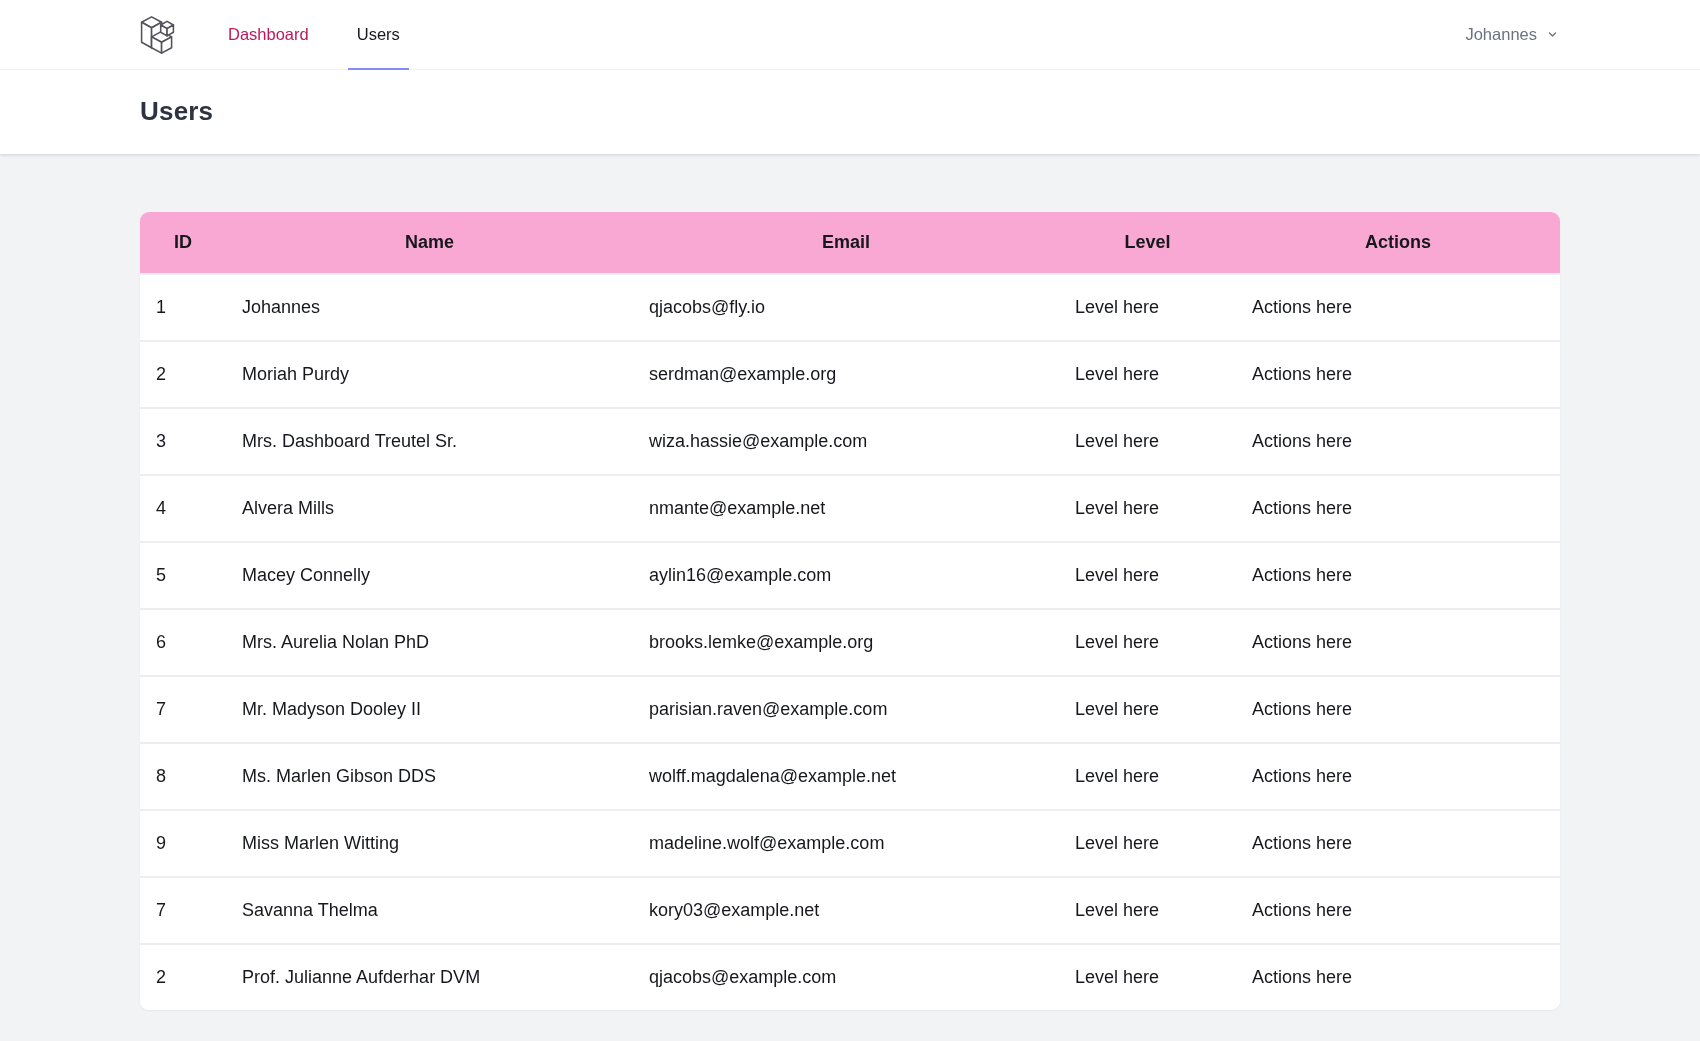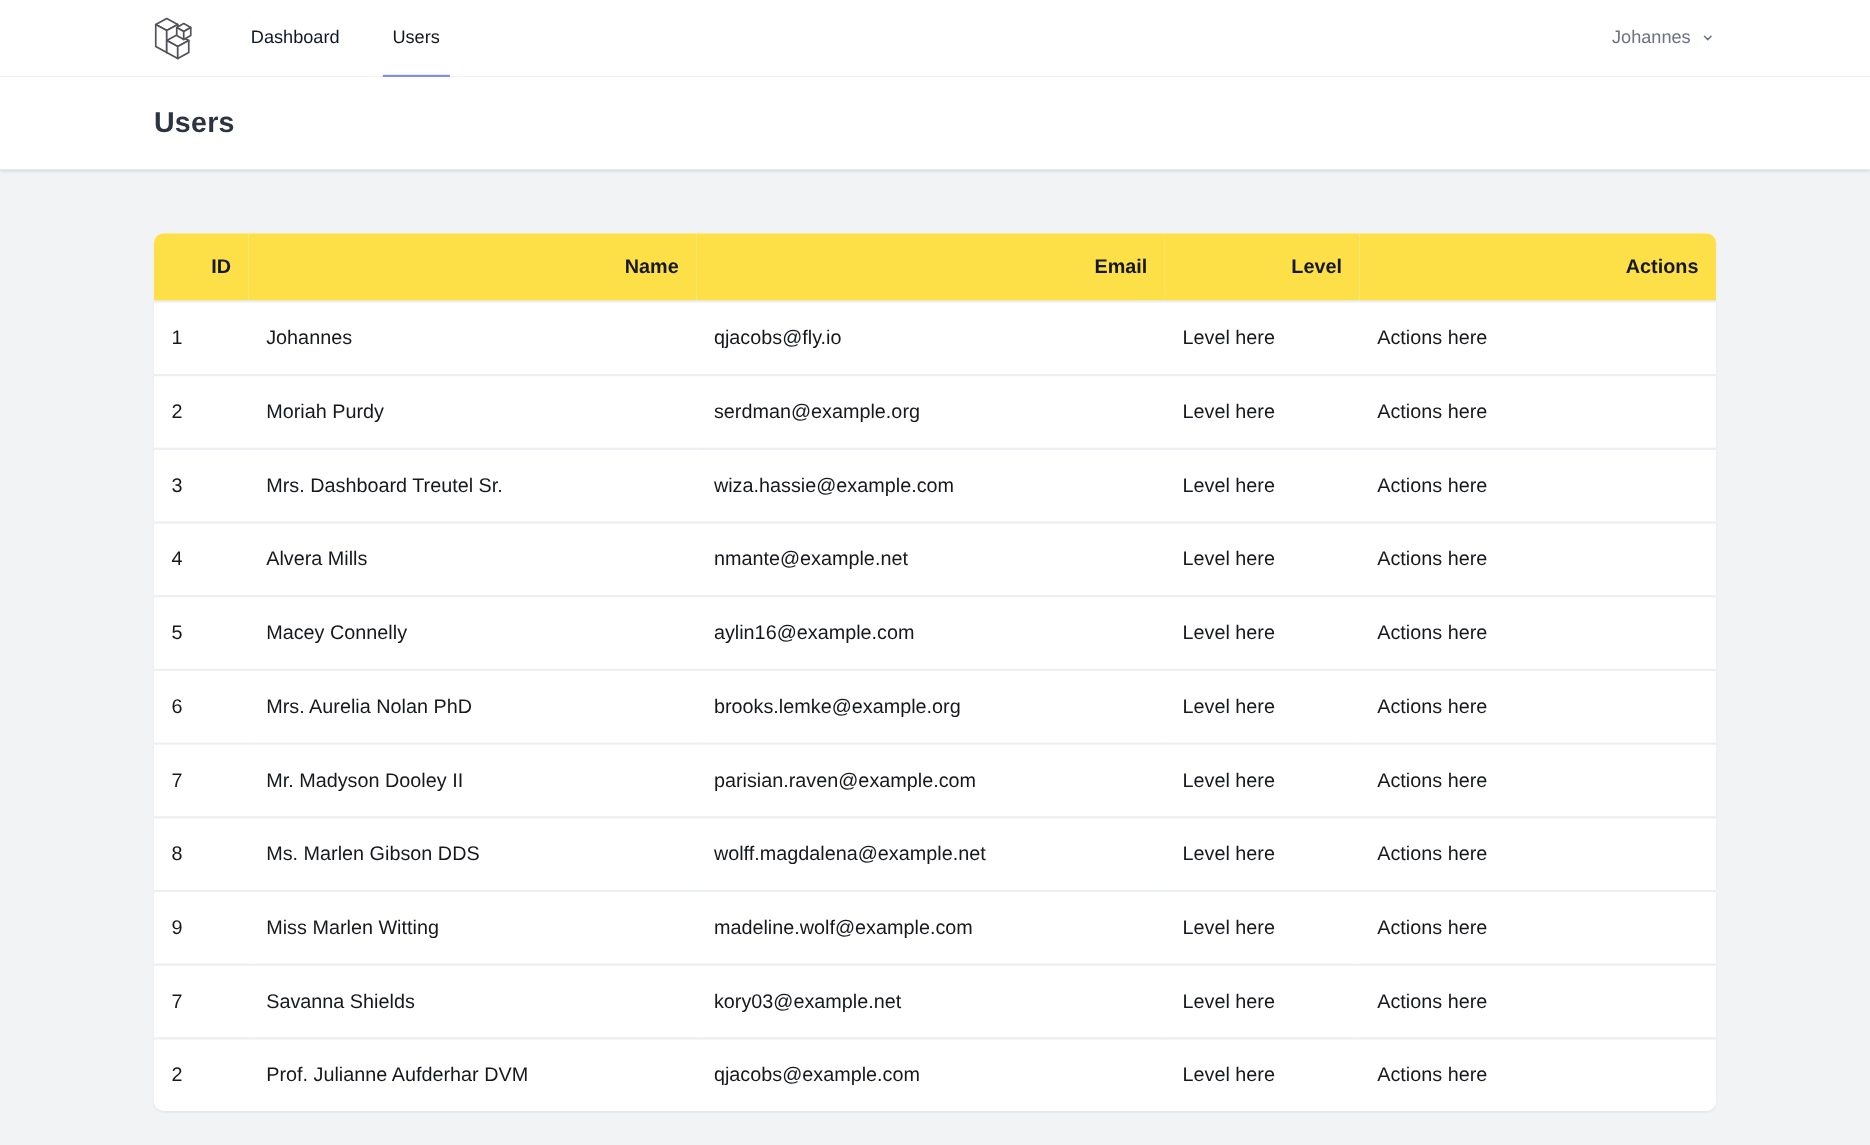--- a/index.html
+++ b/index.html
@@ -15,21 +15,21 @@
 
   
   nav.top-nav { background: #ffffff; border-bottom: 1px solid #f1f2f4; }
   .nav-inner { height: 69px; display: flex; align-items: center; }
   .logo-link { display: inline-flex; align-items: center; margin-right: 44px; text-decoration: none; }
   .nav-links { display: flex; gap: 30px; align-self: stretch; }
   .nav-link {
     display: inline-flex; align-items: center;
     padding: 0 9px; margin-bottom: -1px;
     font-size: 16.5px; font-weight: 500;
-    color: #0f172a; text-decoration: none;
+    color: #be185d; text-decoration: none;
     border-bottom: 2px solid transparent;
   }
   .nav-link.active { color: #16181d; border-bottom-color: #818cf8; }
   .nav-spacer { flex: 1; }
   .user-menu {
     display: inline-flex; align-items: center; gap: 8px;
     background: none; border: none; padding: 0;
     font-family: inherit; font-size: 16.5px; color: #6b7280;
     cursor: pointer;
   }
@@ -51,22 +51,22 @@
   main { position: relative; z-index: 1; }
   main .container { padding-top: 58px; padding-bottom: 40px; }
   .card {
     background: #ffffff;
     border-radius: 9px;
     box-shadow: 0 1px 2px rgba(0,0,0,0.05);
     overflow: hidden;
   }
   table.users-table { width: 100%; border-collapse: collapse; table-layout: fixed; }
   table.users-table thead th {
-    background: #fde047;
-    text-align: right;
+    background: #f9a8d4;
+    text-align: center;
     font-size: 18px; font-weight: 700; color: #16181d;
     padding: 20px 16px;
   }
   table.users-table thead th:nth-child(1) { width: 86px; }
   table.users-table thead th:nth-child(2) { width: 407px; }
   table.users-table thead th:nth-child(3) { width: 426px; }
   table.users-table thead th:nth-child(4) { width: 177px; }
   table.users-table thead th:nth-child(5) { width: auto; }
   table.users-table tbody td {
     padding: 22px 16px;
@@ -202,21 +202,21 @@
             <tr>
               <td>9</td>
               <td>Miss Marlen Witting</td>
               <td>madeline.wolf@example.com</td>
               <td>Level here</td>
               <td>Actions here</td>
             </tr>
 
             <tr>
               <td>7</td>
-              <td>Savanna Shields</td>
+              <td>Savanna Thelma</td>
               <td>kory03@example.net</td>
               <td>Level here</td>
               <td>Actions here</td>
             </tr>
 
             <tr>
               <td>2</td>
               <td>Prof. Julianne Aufderhar DVM</td>
               <td>qjacobs@example.com</td>
               <td>Level here</td>

